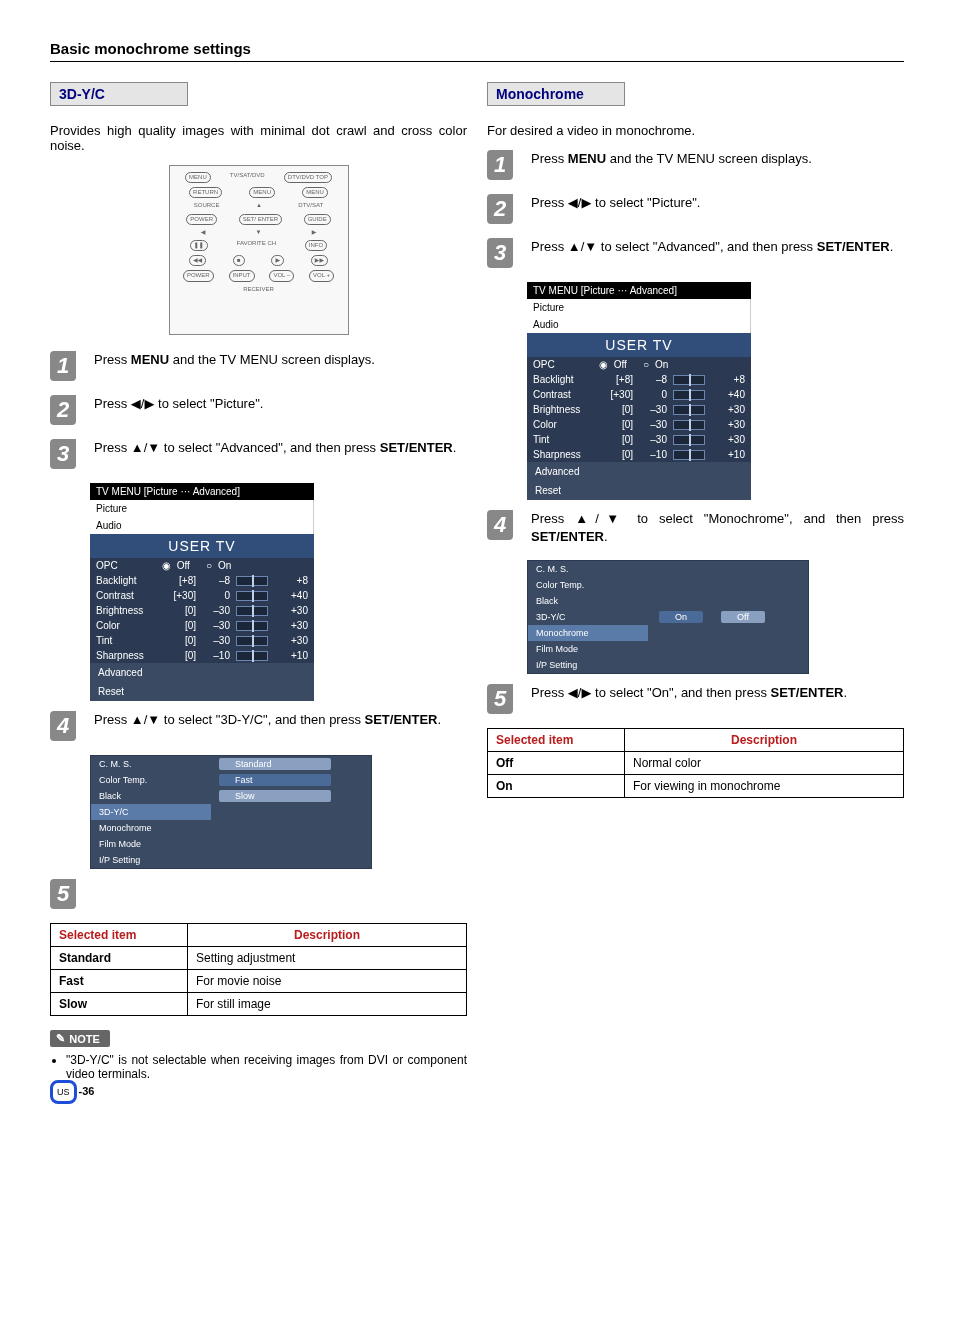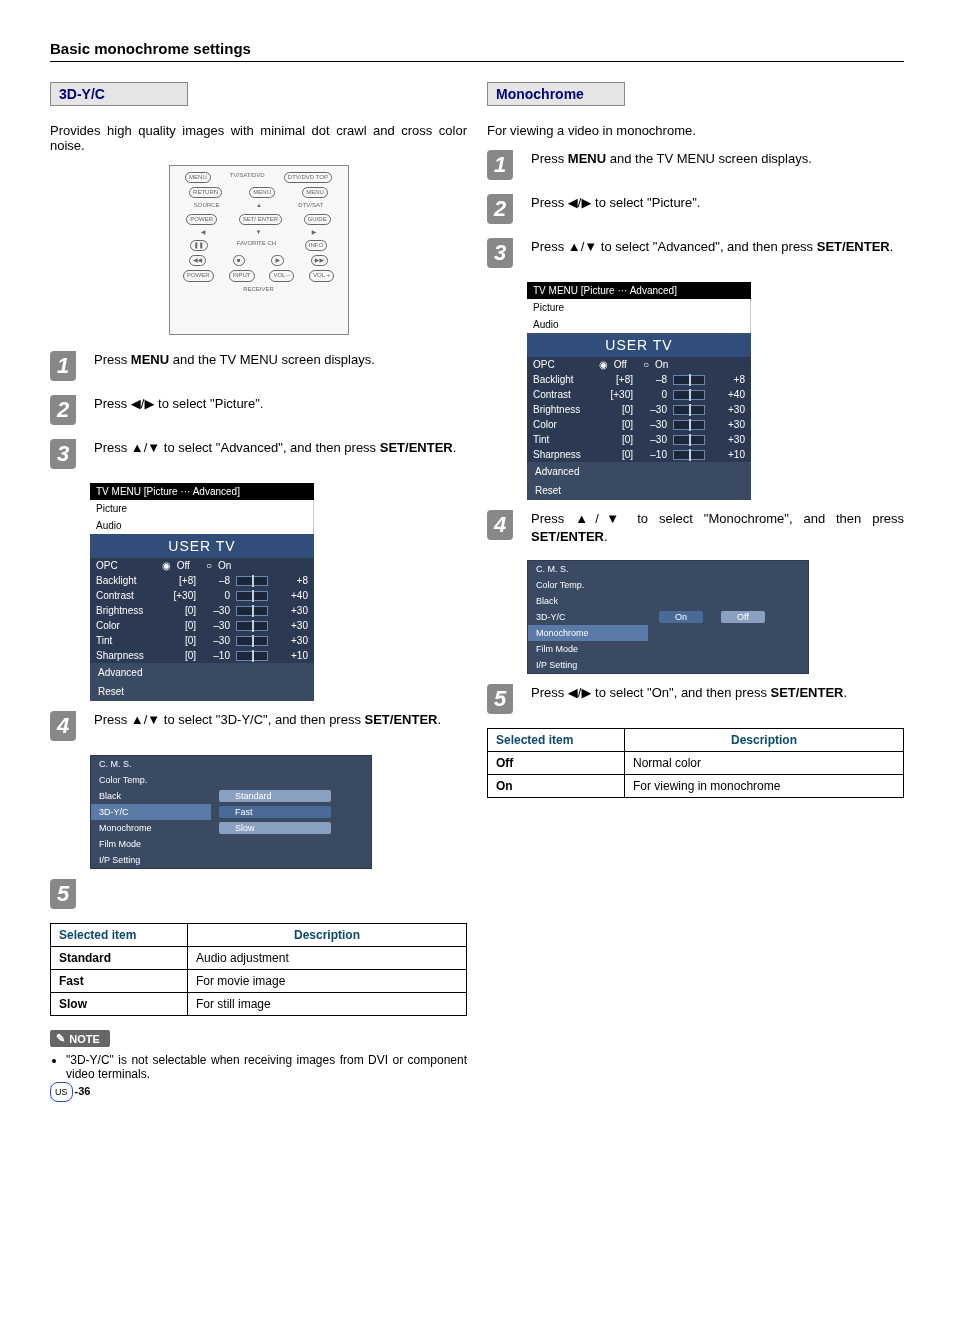--- a/index.html
+++ b/index.html
@@ -157,35 +157,35 @@
   }
   .adv-list .opt {
     background:#8aa0c0;
     padding:1px 16px;
     border-radius:2px;
     margin-left:8px;
     color:#fff;
     font-size:9px;
   }
   .adv-list .right { width:120px; display:flex; flex-direction:column; gap:4px; padding:2px 0;}
-  .adv-list-flex { display:flex;align-items:center;}
+  .adv-list-flex { display:flex;}
   .adv-list-left { flex:0 0 120px;}
   .desc-table {
     border-collapse: collapse;
     width: 100%;
     margin-top: 10px;
     font-size: 12px;
   }
   .desc-table th, .desc-table td {
     border: 1px solid #000;
     padding: 4px 8px;
     text-align: left;
   }
   .desc-table th {
-    color: #0c4a6e;
+    color: #b91c1c;
     font-weight: bold;
     background: #fff;
   }
   .desc-table th:last-child { text-align:center;}
   .desc-table td.label { font-weight:bold; width:120px;}
   .note-badge {
     display: inline-flex;
     align-items:center;
     background: #666;
     color: #fff;
@@ -199,21 +199,21 @@
   .note-list {
     font-size: 12px;
     margin: 6px 0 0 0;
     padding-left: 16px;
   }
   .note-list li { margin-bottom:2px; text-align:justify;}
   .pagefoot {
     font-size: 11px;
     margin-top: 4px;
   }
-  .pagefoot .us { border:1px solid #1d4ed8; border-radius:8px; padding:4px 4px; font-size:9px; margin-right:2px;}
+  .pagefoot .us { border:3px solid #1d4ed8; border-radius:8px; padding:4px 4px; font-size:9px; margin-right:2px;}
 </style>
 </head>
 <body>
 
 <div class="page-title">Basic monochrome settings</div>
 <hr class="hr-top">
 
 <div class="columns">
 
   <div class="col">
@@ -389,25 +389,25 @@
     <table class="desc-table">
       <tbody>
           <tr>
             <th>Selected item</th>
             <th>Description</th>
           </tr>
       </tbody>
         <tbody id="left-table-rows">
           <tr>
             <td class="label">Standard</td>
-            <td>Audio adjustment</td>
+            <td>Setting adjustment</td>
           </tr>
           <tr>
             <td class="label">Fast</td>
-            <td>For movie image</td>
+            <td>For movie noise</td>
           </tr>
           <tr>
             <td class="label">Slow</td>
             <td>For still image</td>
           </tr>
         </tbody>
     </table>
 
     <div class="note-badge">
       <span>✎</span>
@@ -416,21 +416,21 @@
     <ul class="note-list">
       <li>"3D-Y/C" is not selectable when receiving images from DVI or component video terminals.</li>
     </ul>
     <div class="pagefoot">
       <span class="us">US</span><b>-36</b>
     </div>
   </div>
 
   <div class="col">
     <div class="section-heading">Monochrome</div>
-    <div class="intro">For viewing a video in monochrome.</div>
+    <div class="intro">For desired a video in monochrome.</div>
 
     
     <div class="step">
       <div class="step-num">1</div>
       <div class="step-text">
         <span>Press </span><b>MENU</b><span> and the TV MENU screen displays.</span>
       </div>
     </div>
     
     <div class="step">

